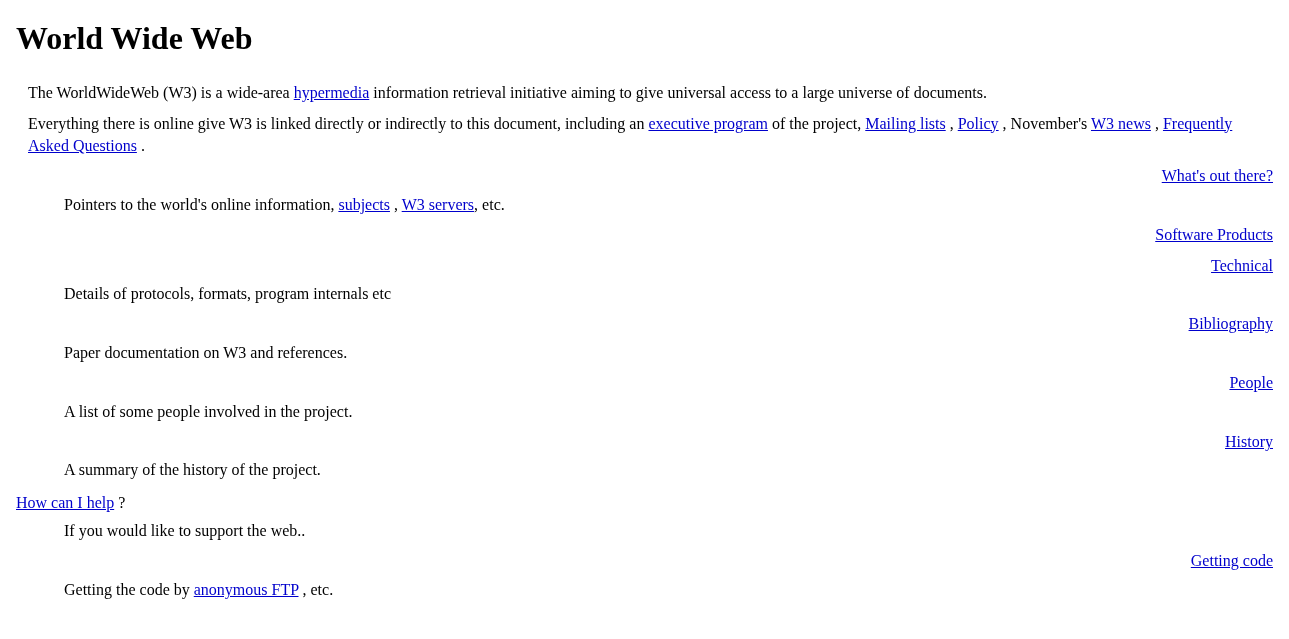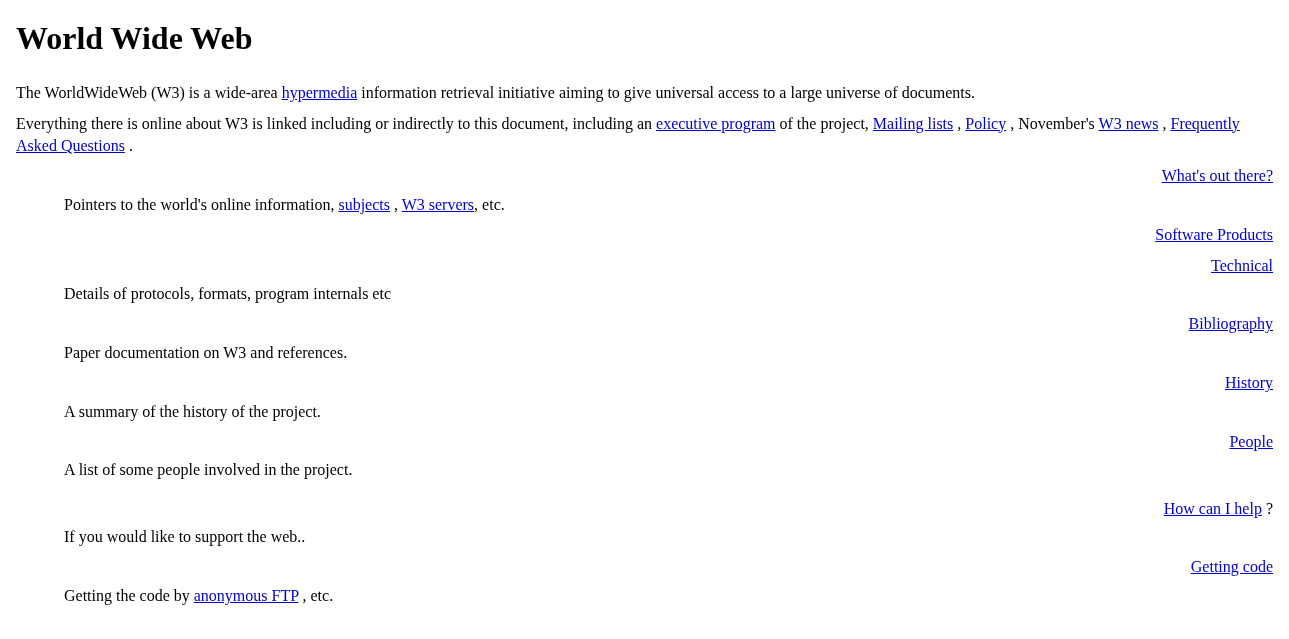--- a/index.html
+++ b/index.html
@@ -13,21 +13,21 @@
     h1 {
       font-size: 2em;
       font-weight: bold;
       margin-top: 8px;
     }
     a {
       color: #0000cc;
       text-decoration: underline;
     }
     p {
-      margin: 8px 0;
+      margin: 8px 12px;
     }
     .section-link {
       display: block;
       margin-top: 8px;
       text-align: right;
     }
     .section-desc {
       margin-left: 48px;
       margin-top: 6px;
       margin-bottom: 4px;
@@ -38,21 +38,21 @@
 
 <h1>World Wide Web</h1>
 
 <p>
   <span>The WorldWideWeb (W3) is a wide-area</span>
   <a href="#">hypermedia</a>
   <span>information retrieval initiative aiming to give universal access to a large universe of documents.</span>
 </p>
 
 <p>
-  <span>Everything there is online about W3 is linked including or indirectly to this document, including an</span>
+  <span>Everything there is online give W3 is linked directly or indirectly to this document, including an</span>
   <a href="#">executive program</a>
   <span> of the project, </span>
   <a href="#">Mailing lists</a>
   <span> , </span>
   <a href="#">Policy</a>
   <span> , November's </span>
   <a href="#">W3 news</a>
   <span> , </span>
   <a href="#">Frequently Asked Questions</a>
   <span>.</span>
@@ -80,35 +80,35 @@
   </div>
 
   <div>
     <a class="section-link" href="#">Bibliography</a>
     <div class="section-desc">
       Paper documentation on W3 and references.
     </div>
   </div>
 
   <div>
+    <a class="section-link" href="#">People</a>
+    <div class="section-desc">
+      A list of some people involved in the project.
+    </div>
+  </div>
+
+  <div>
     <a class="section-link" href="#">History</a>
     <div class="section-desc">
       A summary of the history of the project.
     </div>
   </div>
 
   <div>
-    <a class="section-link" href="#">People</a>
-    <div class="section-desc">
-      A list of some people involved in the project.
-    </div>
-  </div>
-
-  <div>
-    <span style="display:block; margin-top:16px;text-align:right;">
+    <span style="display:block; margin-top:10px;">
       <a href="#">How can I help</a>
       <span> ?</span>
     </span>
     <div class="section-desc">
       If you would like to support the web..
     </div>
   </div>
 
   <div>
     <a class="section-link" href="#">Getting code</a>

